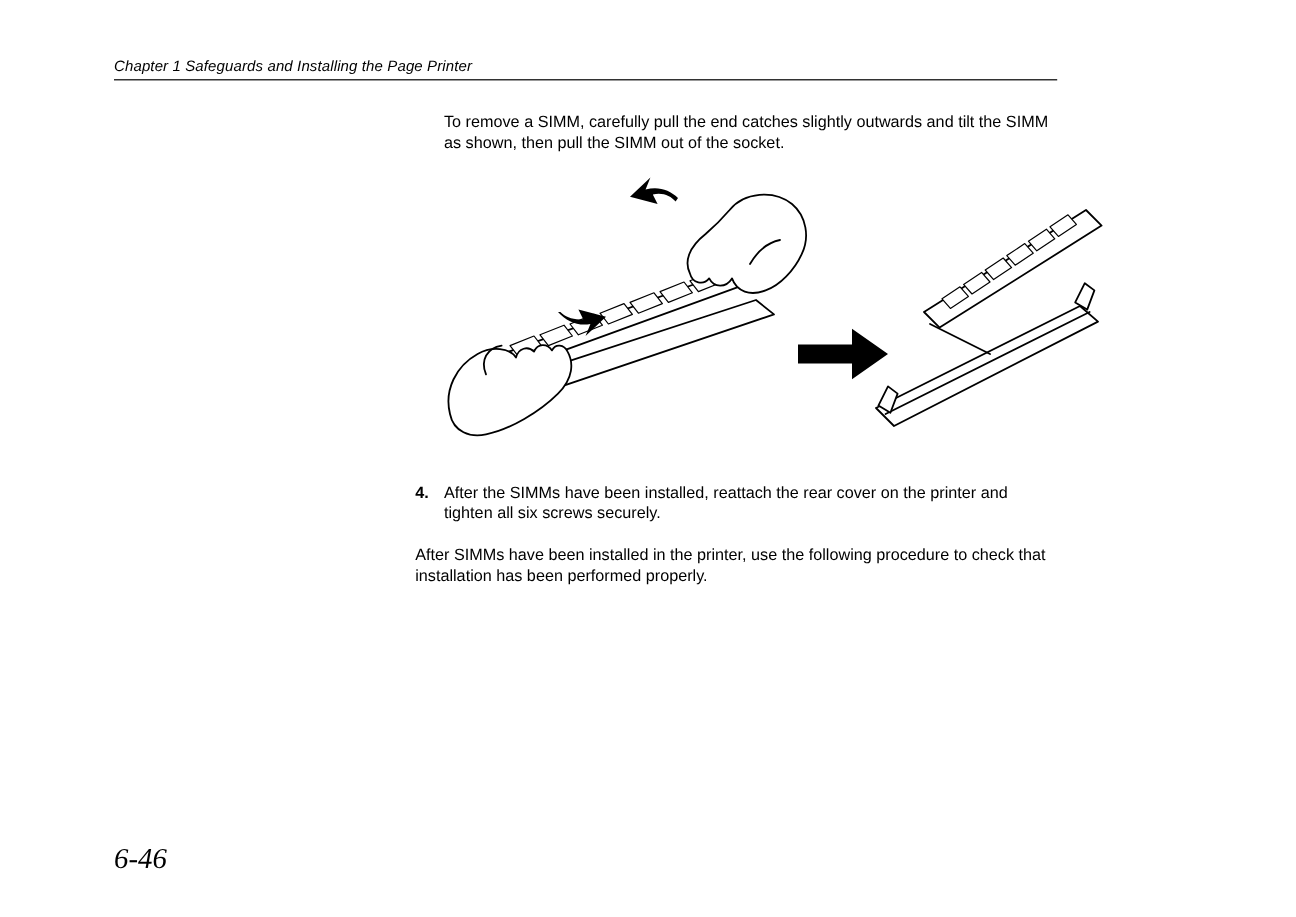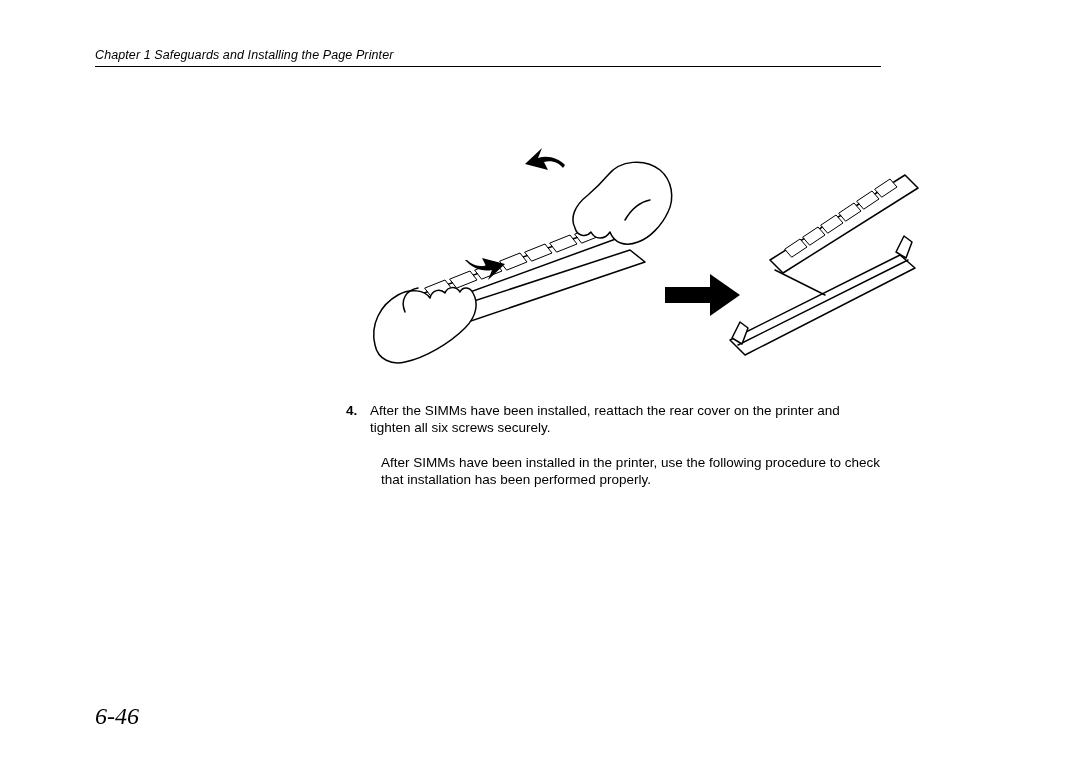--- a/index.html
+++ b/index.html
@@ -66,39 +66,39 @@
   .step-text {
     flex: 1;
   }
   .post-text {
     position: absolute;
     top: 454px;
     left: 346px;
     right: 87px;
     font-size: 13.5px;
     line-height: 1.28;
-    margin-left: 35px;
   }
   .page-num {
     position: absolute;
     left: 95px;
     bottom: 34px;
     font-style: italic;
     font-size: 24px;
     font-family: "Times New Roman", Times, serif;
   }
 </style>
 </head>
 <body>
 
 <div class="page">
 
   <div class="header">Chapter 1 Safeguards and Installing the Page Printer</div>
   <div class="hr"></div>
 
+  <div class="intro-text">To remove a SIMM, carefully pull the end catches slightly outwards and tilt the SIMM as shown, then pull the SIMM out of the socket.</div>
 
   <div class="figure" aria-label="Hands pulling end catches of a SIMM memory module outward and tilting it, with an arrow indicating removal from its socket.">
     <svg viewBox="0 0 555 230" width="555" height="230" xmlns="http://www.w3.org/2000/svg">
 
       <g stroke="#000" stroke-width="1.5" fill="#fff" stroke-linejoin="round" stroke-linecap="round">
 
         <path d="M15 190 L260 110 L275 122 L30 205 Z" fill="#fff"></path>
 
         <path d="M35 160 L255 80 L265 92 L45 172 Z" fill="#fff"></path>
 

